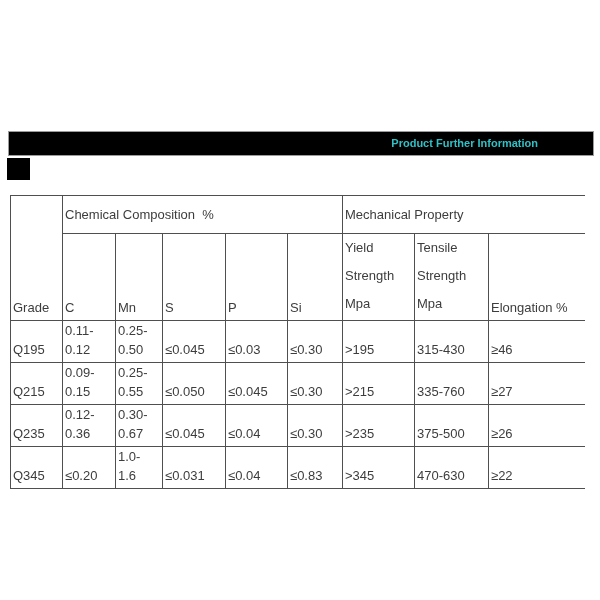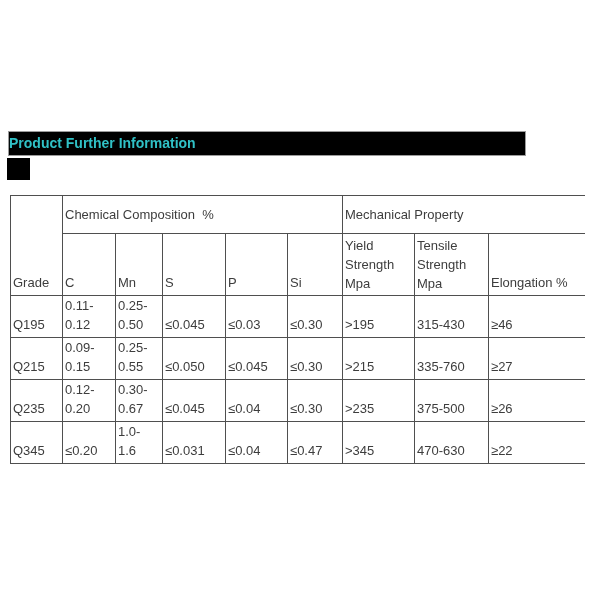--- a/index.html
+++ b/index.html
@@ -6,28 +6,28 @@
   body {
     width:600px; height:600px;
     background:#ffffff;
     font-family:"Liberation Sans", sans-serif;
     position:relative;
     overflow:hidden;
   }
   .title-bar {
     position:absolute;
     left:8px; top:131px;
-    width:518px; height:25px;
+    width:586px; height:25px;
     box-sizing:border-box;
     background:#000000;
     border:1px solid #9b9b9b;
-    text-align:left;
+    text-align:right;
     padding-right:55px;
     line-height:23px;
-    font-size:14px;
+    font-size:11px;
     font-weight:bold;
     color:#30c1c6;
   }
   .square {
     position:absolute;
     left:7px; top:158px;
     width:23px; height:22px;
     background:#000000;
   }
   table.tbl {
@@ -45,21 +45,21 @@
     line-height:19px;
     white-space:pre-line;
     overflow:hidden;
   }
   .tbl td.no-r { border-right:none;margin-left:24px; }
   .tbl td.grp {
     vertical-align:middle;
     padding-bottom:0;
   }
   .tbl td.hdr3 {
-    line-height:19px;
+    line-height:28px;
     padding-bottom:2px;
   }
 </style>
 </head>
 <body>
 
 <div class="title-bar">
   <span>Product Further Information</span>
 </div>
 
@@ -119,36 +119,36 @@
     <td>≤0.050</td>
     <td>≤0.045</td>
     <td>≤0.30</td>
     <td>&gt;215</td>
     <td>335-760</td>
     <td class="no-r">≥27</td>
   </tr>
   <tr style="height:42px">
     <td>Q235</td>
     <td>0.12-
-0.20</td>
+0.36</td>
     <td>0.30-
 0.67</td>
     <td>≤0.045</td>
     <td>≤0.04</td>
     <td>≤0.30</td>
     <td>&gt;235</td>
     <td>375-500</td>
     <td class="no-r">≥26</td>
   </tr>
   <tr style="height:42px">
     <td>Q345</td>
     <td>≤0.20</td>
     <td>1.0-
 1.6</td>
     <td>≤0.031</td>
     <td>≤0.04</td>
-    <td>≤0.47</td>
+    <td>≤0.83</td>
     <td>&gt;345</td>
     <td>470-630</td>
     <td class="no-r">≥22</td>
   </tr>
 </tbody>
   </table>
 
 </body></html>

